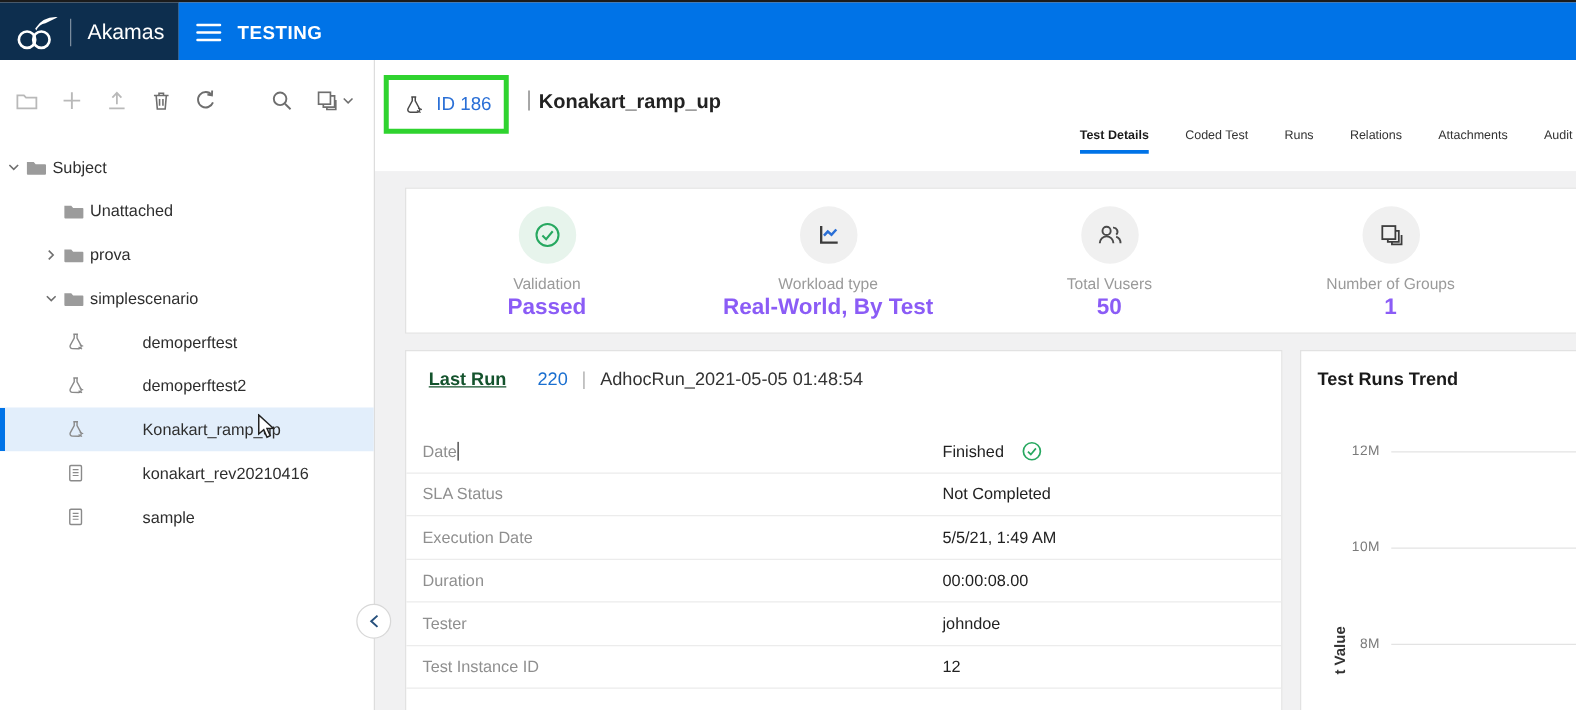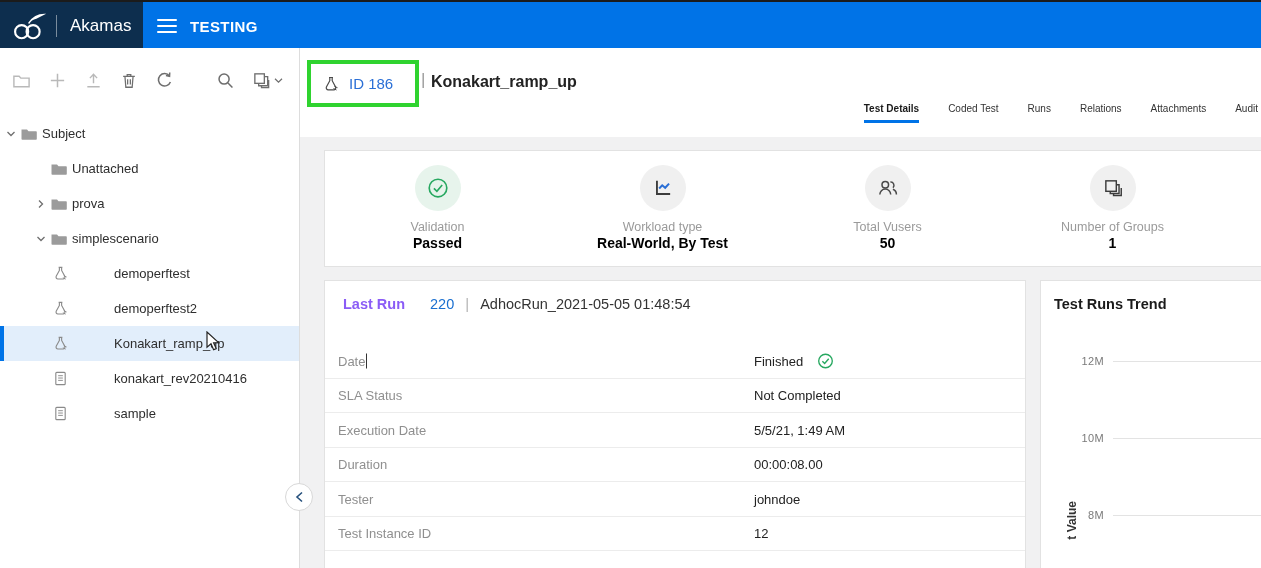--- a/index.html
+++ b/index.html
@@ -32,44 +32,44 @@
   .chev { width:15px; display:flex; color:#6f6f6f; flex-shrink:0; }
   .chev.empty { visibility:hidden; }
   .ticon { width:21px; display:flex; color:#9b9b9b; flex-shrink:0; }
   .pl0 { padding-left:6px; } .pl1 { padding-left:36px; } .pl2 { padding-left:53px;gap:40px; }
   #collapse-btn { position:absolute; left:285px; top:483px; width:28px; height:28px; border-radius:50%;
     background:#fff; border:1px solid #d8d8d8; display:flex; align-items:center; justify-content:center;
     color:#27517d; z-index:6; }
 
   
   #main-header { position:absolute; left:300px; top:48px; right:0; height:89px; background:#fff; }
-  .idbox { position:absolute; left:7px; top:12px; width:112px; height:47px; border:4px solid #2fd32f;
+  .idbox { position:absolute; left:7px; top:12px; width:100px; height:47px; border:4px solid #2fd32f;
     display:flex; align-items:center; padding-left:12px; gap:10px; }
   .id-flask { display:flex; color:#4a4a4a; }
   .id-text { color:#2a6fd6; font-size:15px; }
   .hsep { position:absolute; left:121px; top:22px; color:#9a9a9a; font-size:17px; }
   .htitle { position:absolute; left:131px; top:25px; font-size:16px; font-weight:700; color:#222; }
   .tabs { position:absolute; right:3px; bottom:14px; display:flex; gap:29px; font-size:10px; color:#333;justify-content:center; }
   .tab { padding-bottom:9px; position:relative; cursor:default; }
   .tab.active { font-weight:700; color:#1a1a1a; }
   .tab.active::after { content:""; position:absolute; left:0; right:0; bottom:0; height:3px; background:#0073e7; }
 
   
   #content { position:absolute; left:300px; top:137px; right:0; bottom:0; background:#f1f1f2; overflow:hidden; }
   .card { position:absolute; background:#fff; border:1px solid #e2e2e2; }
   #summary-card { left:24px; top:13px; right:-10px; height:117px; display:flex; padding-top:14px; }
   .sum-col { width:225px; display:flex; flex-direction:column; align-items:center; text-align:center; }
   .sum-icon { width:46px; height:46px; border-radius:50%; background:#f0f0f0; display:flex; align-items:center; justify-content:center; }
   .sum-icon.green { background:#e7f4ec; }
   .sum-label { margin-top:9px; font-size:12.5px; color:#9a9a9a; }
-  .sum-value { margin-top:1px; font-size:14px; font-weight:700; color:#000000; }
+  .sum-value { margin-top:1px; font-size:18px; font-weight:700; color:#8b5cf6; }
 
   #lastrun-card { left:24px; top:143px; width:702px; height:470px; }
   .lr-head { margin:14px 0 0 18px; display:flex; align-items:baseline; font-size:14.5px; }
-  .lr-title { font-weight:700; color:#8b5cf6; }
+  .lr-title { font-weight:700; color:#14532d;text-decoration:underline; }
   .lr-id { color:#1a6fd0; margin-left:25px; cursor:pointer; }
   .lr-sep { color:#b5b5b5; margin:0 11px; font-size:15px; }
   .lr-name { color:#333; }
   .lr-table { margin-top:32px; }
   .lr-row { position:relative; height:34.5px; border-bottom:1px solid #ececec; }
   .lr-label { position:absolute; left:13px; top:50%; transform:translateY(-50%); font-size:13px; color:#8f8f8f; display:flex; align-items:center; }
   .lr-value { position:absolute; left:429px; top:50%; transform:translateY(-50%); font-size:13px; color:#222; }
   .lr-value.link { color:#1a6fd0; cursor:pointer; }
   .lr-check { position:absolute; left:492px; top:50%; transform:translateY(-50%); color:#27a860; display:flex; }
   .caret { display:inline-block; width:1px; height:15px; background:#333; margin-left:1px; }

